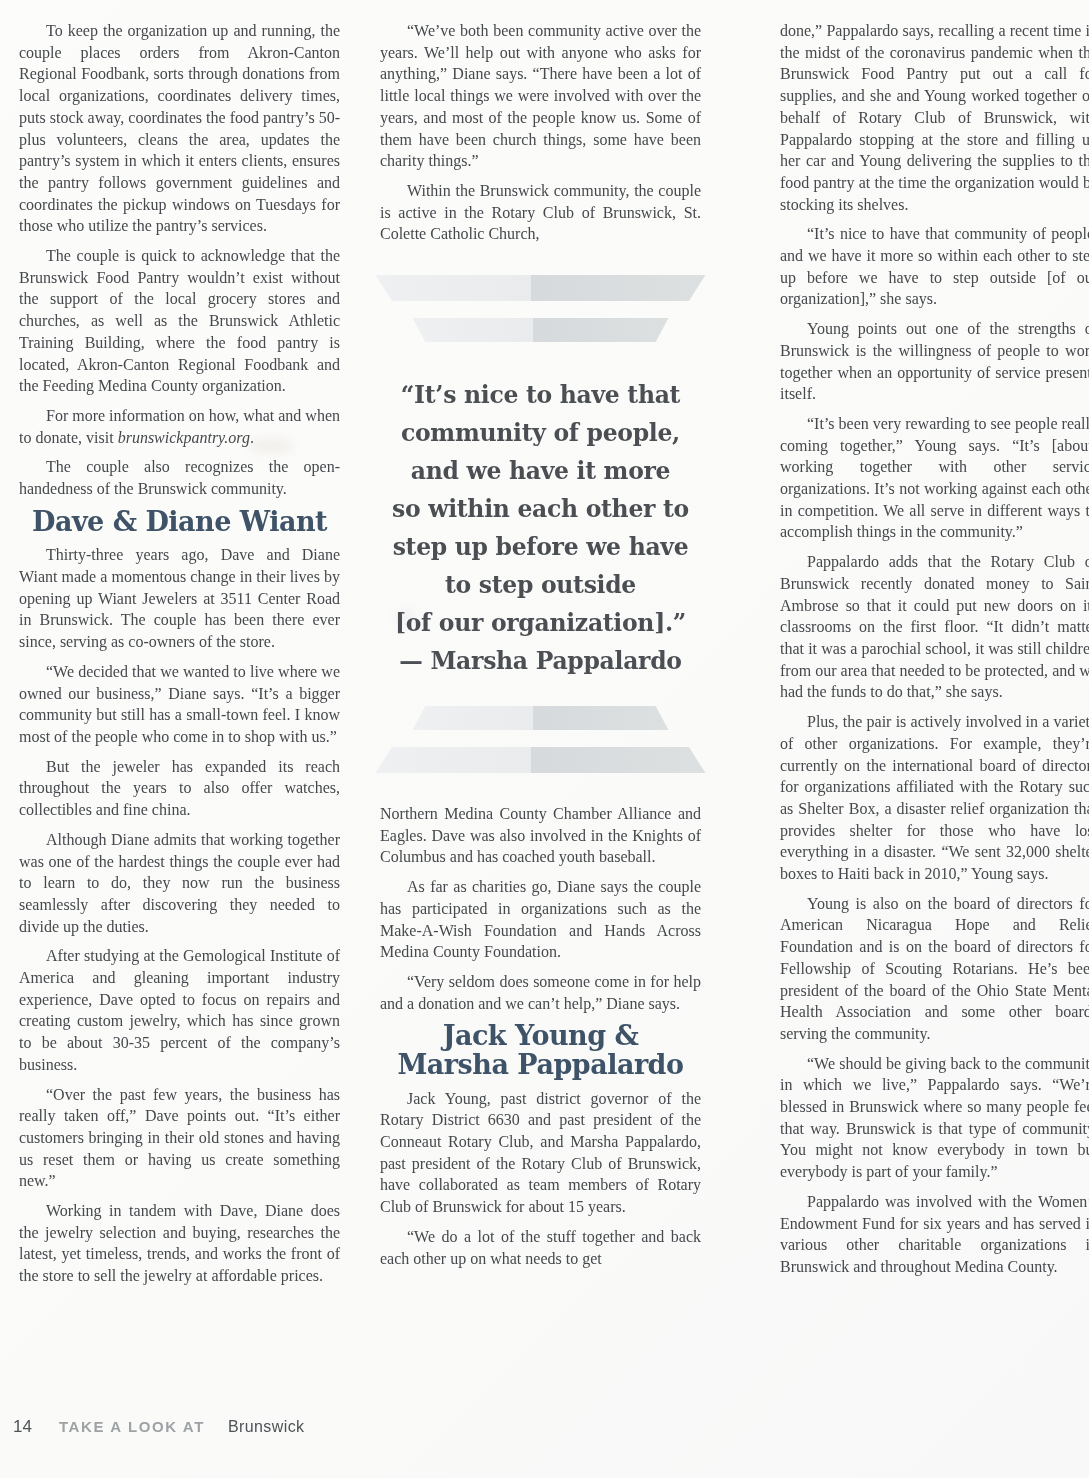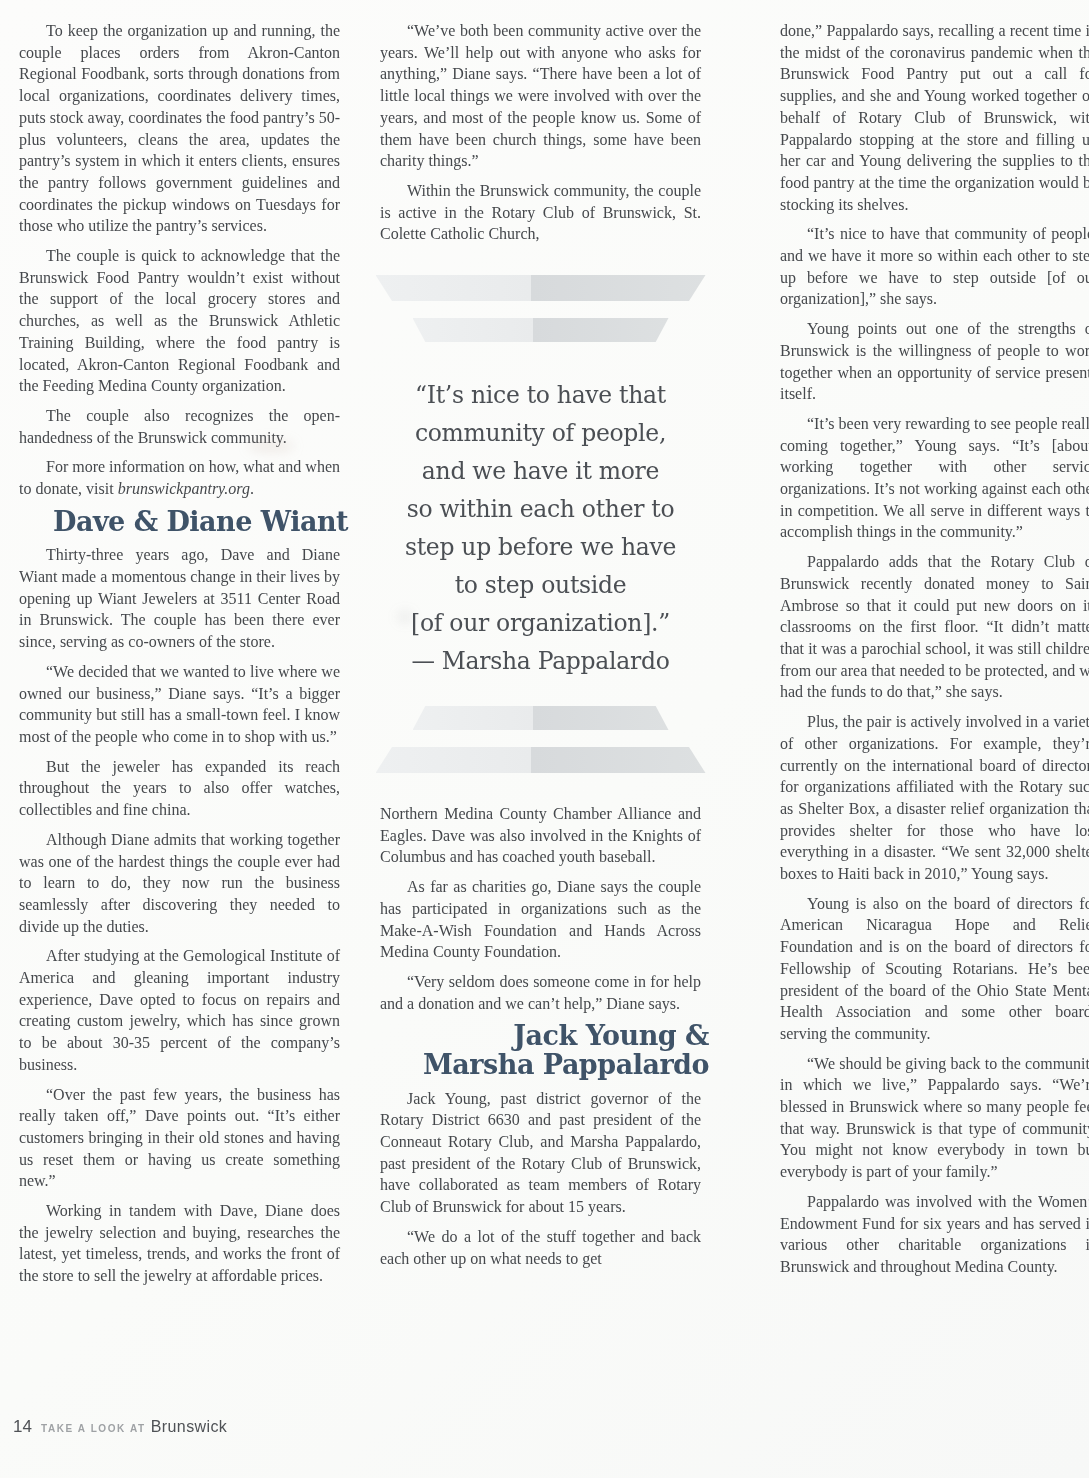--- a/index.html
+++ b/index.html
@@ -28,31 +28,31 @@
     text-indent:27px;
   }
   p.body-p.no-indent{text-indent:0;}
   .section-heading{
     font-family:"DejaVu Serif", serif;
     font-weight:bold;
     font-size:27px;
     line-height:1.06;
     letter-spacing:-0.5px;
     color:#3f5368;
-    text-align:right;
+    text-align:center;
     text-indent:0;
     margin:2px 0 7px 0;
   }
   .italic{font-style:italic;}
   
   .quote-block{
     margin:34px 0 0 0;
     text-align:center;
     font-family:"DejaVu Serif", serif;
-    font-weight:normal;
+    font-weight:bold;
     font-size:23.5px;
     line-height:38px;
     color:#4b4f54;
     letter-spacing:-0.3px;
   }
   .quote-text{white-space:pre-line;}
   .quote-attribution{white-space:nowrap;}
   
   .ribbon-set{margin:30px 0 0 0;}
   .ribbon-set.bottom{margin-top:26px;}
@@ -65,41 +65,41 @@
   .ribbon.taper-down{clip-path:polygon(0% 0%,100% 0%,95% 100%,5% 100%);}
   .ribbon.taper-up{clip-path:polygon(5% 0%,95% 0%,100% 100%,0% 100%);}
   .ribbon-gap{height:17px;}
   
   .footer{
     position:absolute;
     left:13px;
     top:1417px;
     display:flex;
     align-items:baseline;
-    gap:9px;
+    gap:27px;
     font-family:"Liberation Sans", sans-serif;
   }
   .page-number{font-size:17px;color:#4f5256;font-weight:500;}
-  .footer-label{font-size:10px;font-weight:bold;letter-spacing:1.6px;color:#9fa2a5;}
+  .footer-label{font-size:15px;font-weight:bold;letter-spacing:1.6px;color:#9fa2a5;}
   .footer-brand{font-size:16px;color:#4f5256;font-weight:500;letter-spacing:0.4px;margin-left:-4px;}
   
   .smudge{position:absolute;border-radius:50%;filter:blur(6px);pointer-events:none;}
   .smudge-1{left:248px;top:440px;width:46px;height:12px;background:rgba(190,160,150,0.18);}
   .smudge-2{left:398px;top:612px;width:14px;height:10px;background:rgba(120,120,125,0.15);}
 </style>
 </head>
 <body>
 
 <div class="page">
 
   <div class="col col-left">
     <p class="body-p">To keep the organization up and running, the couple places orders from Akron-Canton Regional Foodbank, sorts through donations from local organizations, coordinates delivery times, puts stock away, coordinates the food pantry’s 50-plus volunteers, cleans the area, updates the pantry’s system in which it enters clients, ensures the pantry follows government guidelines and coordinates the pickup windows on Tuesdays for those who utilize the pantry’s services.</p>
     <p class="body-p">The couple is quick to acknowledge that the Brunswick Food Pantry wouldn’t exist without the support of the local grocery stores and churches, as well as the Brunswick Athletic Training Building, where the food pantry is located, Akron-Canton Regional Foodbank and the Feeding Medina County organization.</p>
+    <p class="body-p"><span>For more information on how, what and when to donate, visit </span><span class="italic">brunswickpantry.org</span><span>.</span></p>
     <p class="body-p">The couple also recognizes the open-handedness of the Brunswick community.</p>
-    <p class="body-p"><span>For more information on how, what and when to donate, visit </span><span class="italic">brunswickpantry.org</span><span>.</span></p>
     <h2 class="section-heading">Dave &amp; Diane Wiant</h2>
     <p class="body-p">Thirty-three years ago, Dave and Diane Wiant made a momentous change in their lives by opening up Wiant Jewelers at 3511 Center Road in Brunswick. The couple has been there ever since, serving as co-owners of the store.</p>
     <p class="body-p">“We decided that we wanted to live where we owned our business,” Diane says. “It’s a bigger community but still has a small-town feel. I know most of the people who come in to shop with us.”</p>
     <p class="body-p">But the jeweler has expanded its reach throughout the years to also offer watches, collectibles and fine china.</p>
     <p class="body-p">Although Diane admits that working together was one of the hardest things the couple ever had to learn to do, they now run the business seamlessly after discovering they needed to divide up the duties.</p>
     <p class="body-p">After studying at the Gemological Institute of America and gleaning important industry experience, Dave opted to focus on repairs and creating custom jewelry, which has since grown to be about 30-35 percent of the company’s business.</p>
     <p class="body-p">“Over the past few years, the business has really taken off,” Dave points out. “It’s either customers bringing in their old stones and having us reset them or having us create something new.”</p>
     <p class="body-p">Working in tandem with Dave, Diane does the jewelry selection and buying, researches the latest, yet timeless, trends, and works the front of the store to sell the jewelry at affordable prices.</p>
   </div>
 

